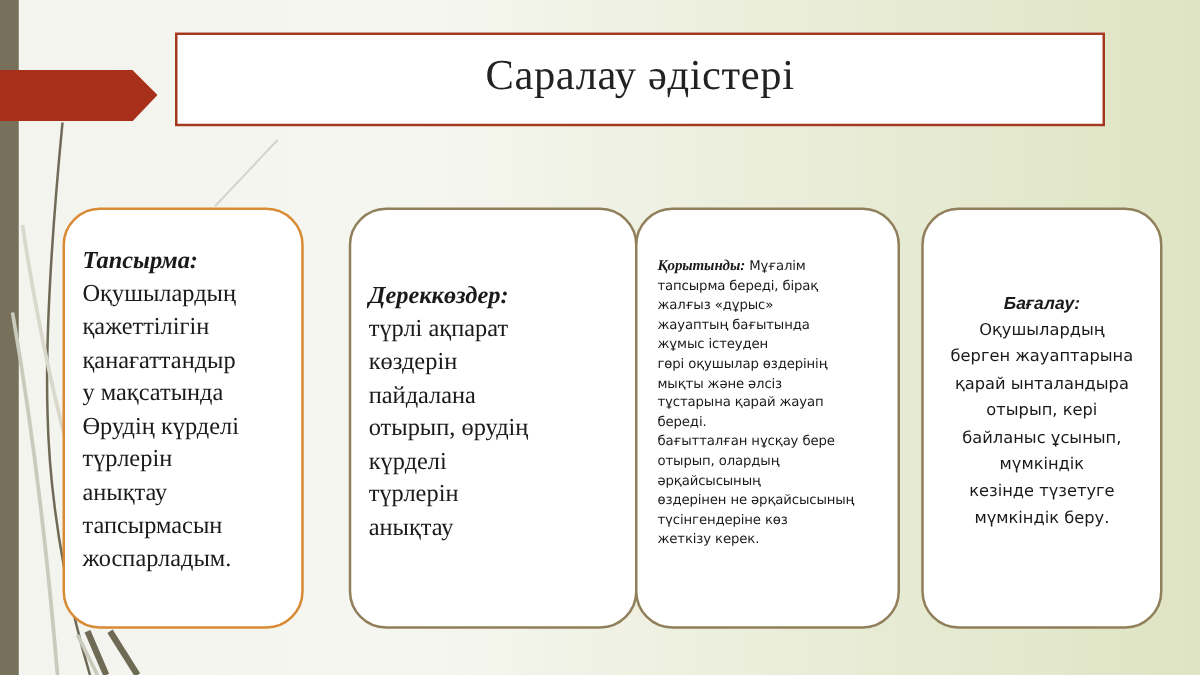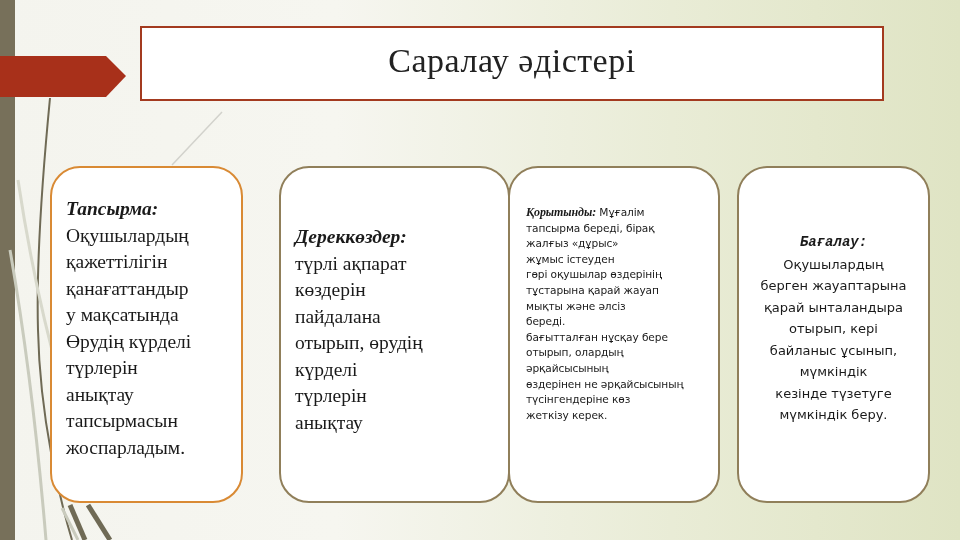--- a/index.html
+++ b/index.html
@@ -45,21 +45,21 @@
   .heading-bi { font-weight: bold; font-style: italic; }
   .c3 .body {
     font-family: "DejaVu Sans", sans-serif; font-size: 10.6px; line-height: 15.6px; color: #1a1a1a;
     padding-top: 37px; padding-left: 2px; letter-spacing: -0.1px;
   }
   .c3 .heading-bi { font-family: "Liberation Serif", serif; font-size: 12px; }
   .c4 .body {
     font-family: "DejaVu Sans", sans-serif; font-size: 13px; line-height: 21.5px; color: #1a1a1a;
     text-align: center; padding-top: 64px;
   }
-  .c4 .heading-bi { font-family: Liberation Mono, monospace; font-size: 14px; }
+  .c4 .heading-bi { font-family: Liberation Sans, sans-serif; font-size: 14px; }
   .line { display: block; white-space: nowrap; }
 </style>
 </head>
 <body>
 
 <div class="left-bar"></div>
 
 <svg class="deco-svg" viewBox="0 0 960 540">
   <path d="M50 98 C 44 160, 36 260, 38 330 C 40 420, 60 500, 72 540" stroke="#6f6a55" stroke-width="2" fill="none"></path>
   <path d="M18 180 C 30 260, 46 330, 60 380" stroke="#d8d9cc" stroke-width="3" fill="none"></path>
@@ -102,24 +102,25 @@
     <span class="line">түрлерін</span>
     <span class="line">анықтау</span>
   </div>
 </div>
 
 <div class="card c3">
   <div class="body">
     <span class="line"><span class="heading-bi">Қорытынды:</span><span> Мұғалім</span></span>
     <span class="line">тапсырма береді, бірақ</span>
     <span class="line">жалғыз «дұрыс»</span>
+    <span class="line">жауаптың бағытында</span>
     <span class="line">жұмыс істеуден</span>
     <span class="line">гөрі оқушылар өздерінің</span>
+    <span class="line">мықты және әлсіз</span>
     <span class="line">тұстарына қарай жауап</span>
-    <span class="line">мықты және әлсіз</span>
     <span class="line">береді.</span>
     <span class="line">бағытталған нұсқау бере</span>
     <span class="line">отырып, олардың</span>
     <span class="line">әрқайсысының</span>
     <span class="line">өздерінен не әрқайсысының</span>
     <span class="line">түсінгендеріне көз</span>
     <span class="line">жеткізу керек.</span>
   </div>
 </div>
 

